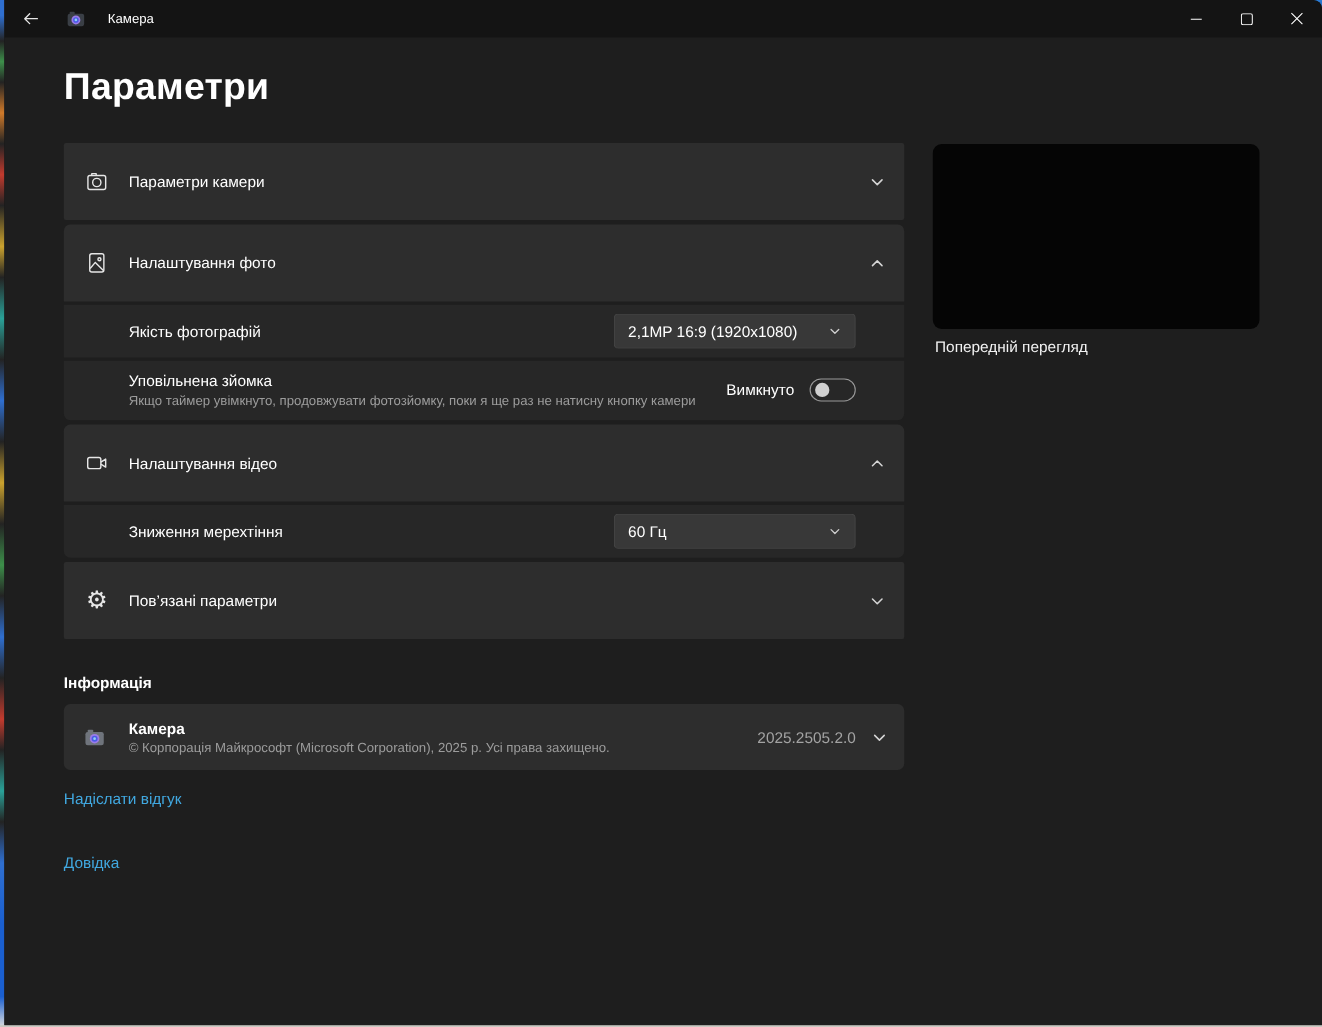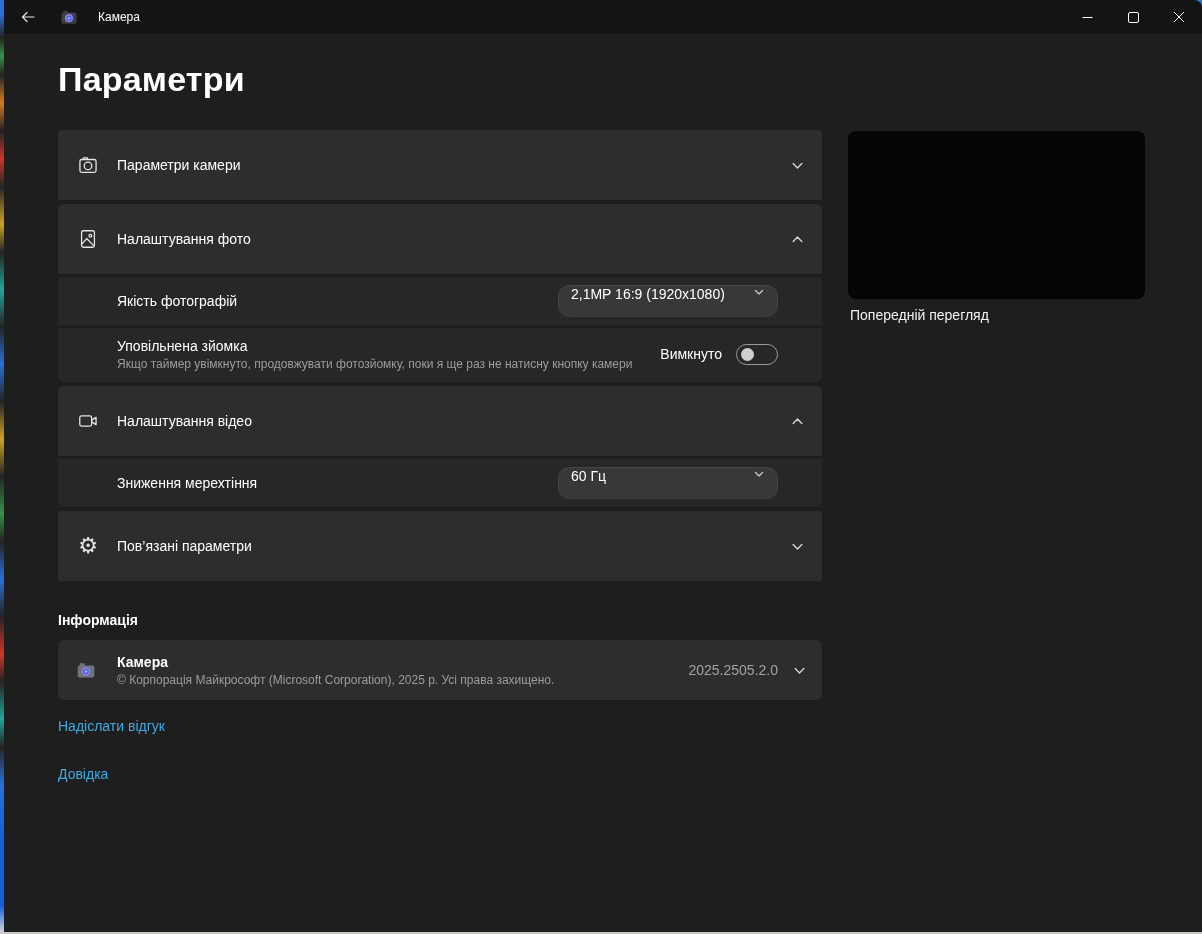--- a/index.html
+++ b/index.html
@@ -83,22 +83,22 @@
     padding:0 44px 0 59px;
   }
   .sub-row.tall { min-height:54px; padding-top:6px; padding-bottom:8px; }
   .row-label { font-size:14px; }
   .row-desc { font-size:12px; color:#9c9c9c; margin-top:3px; }
 
   .dropdown {
     min-width:220px; height:32px;
     background:#383838;
     border:1px solid #454545; border-bottom-color:#3e3e3e;
-    border-radius:12px;
-    display:flex; 
+    border-radius:4px;
+    display:flex; align-items:center;
     padding:0 12px;
     font-size:14px;
     cursor:pointer;
   }
   .dropdown .dd-text { flex:1; }
 
   .toggle-wrap { display:flex; align-items:center; gap:14px; }
   .toggle-label { font-size:14px; }
   .toggle {
     width:42px; height:21px; border:1px solid #9a9a9a; border-radius:11px;
@@ -117,21 +117,21 @@
   }
   .about-icon { width:20px; height:20px; flex:0 0 20px; }
   .about-text { margin-left:21px; }
   .about-title { font-size:14px; font-weight:700; }
   .about-copy { font-size:12px; color:#9c9c9c; margin-top:3px; }
   .about-version { font-size:14px; color:#a3a3a3; margin-right:14px; }
 
   .link { display:block; font-size:14px; color:#41a8e0; text-decoration:none;
     width:max-content; cursor:pointer; }
   .link-feedback { margin-top:18px; }
-  .link-help { margin-top:32px; }
+  .link-help { margin-top:42px; }
 
   
   .preview-box {
     position:absolute; left:844px; top:131px; width:297px; height:168px;
     background:#050505; border-radius:8px;
   }
   .preview-caption {
     position:absolute; left:846px; top:307px; font-size:14px; color:#f2f2f2;
   }
 

